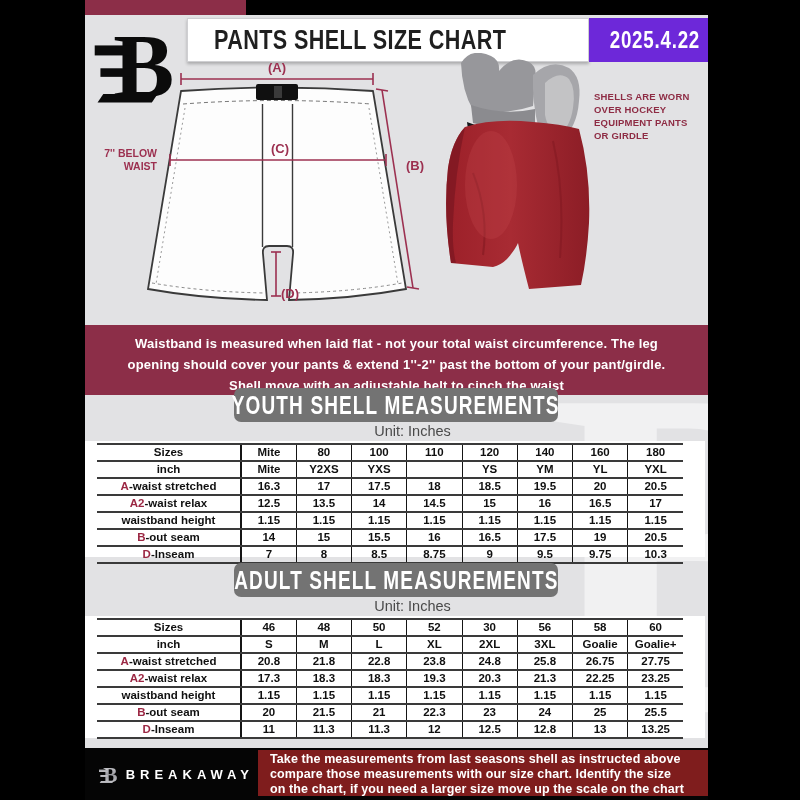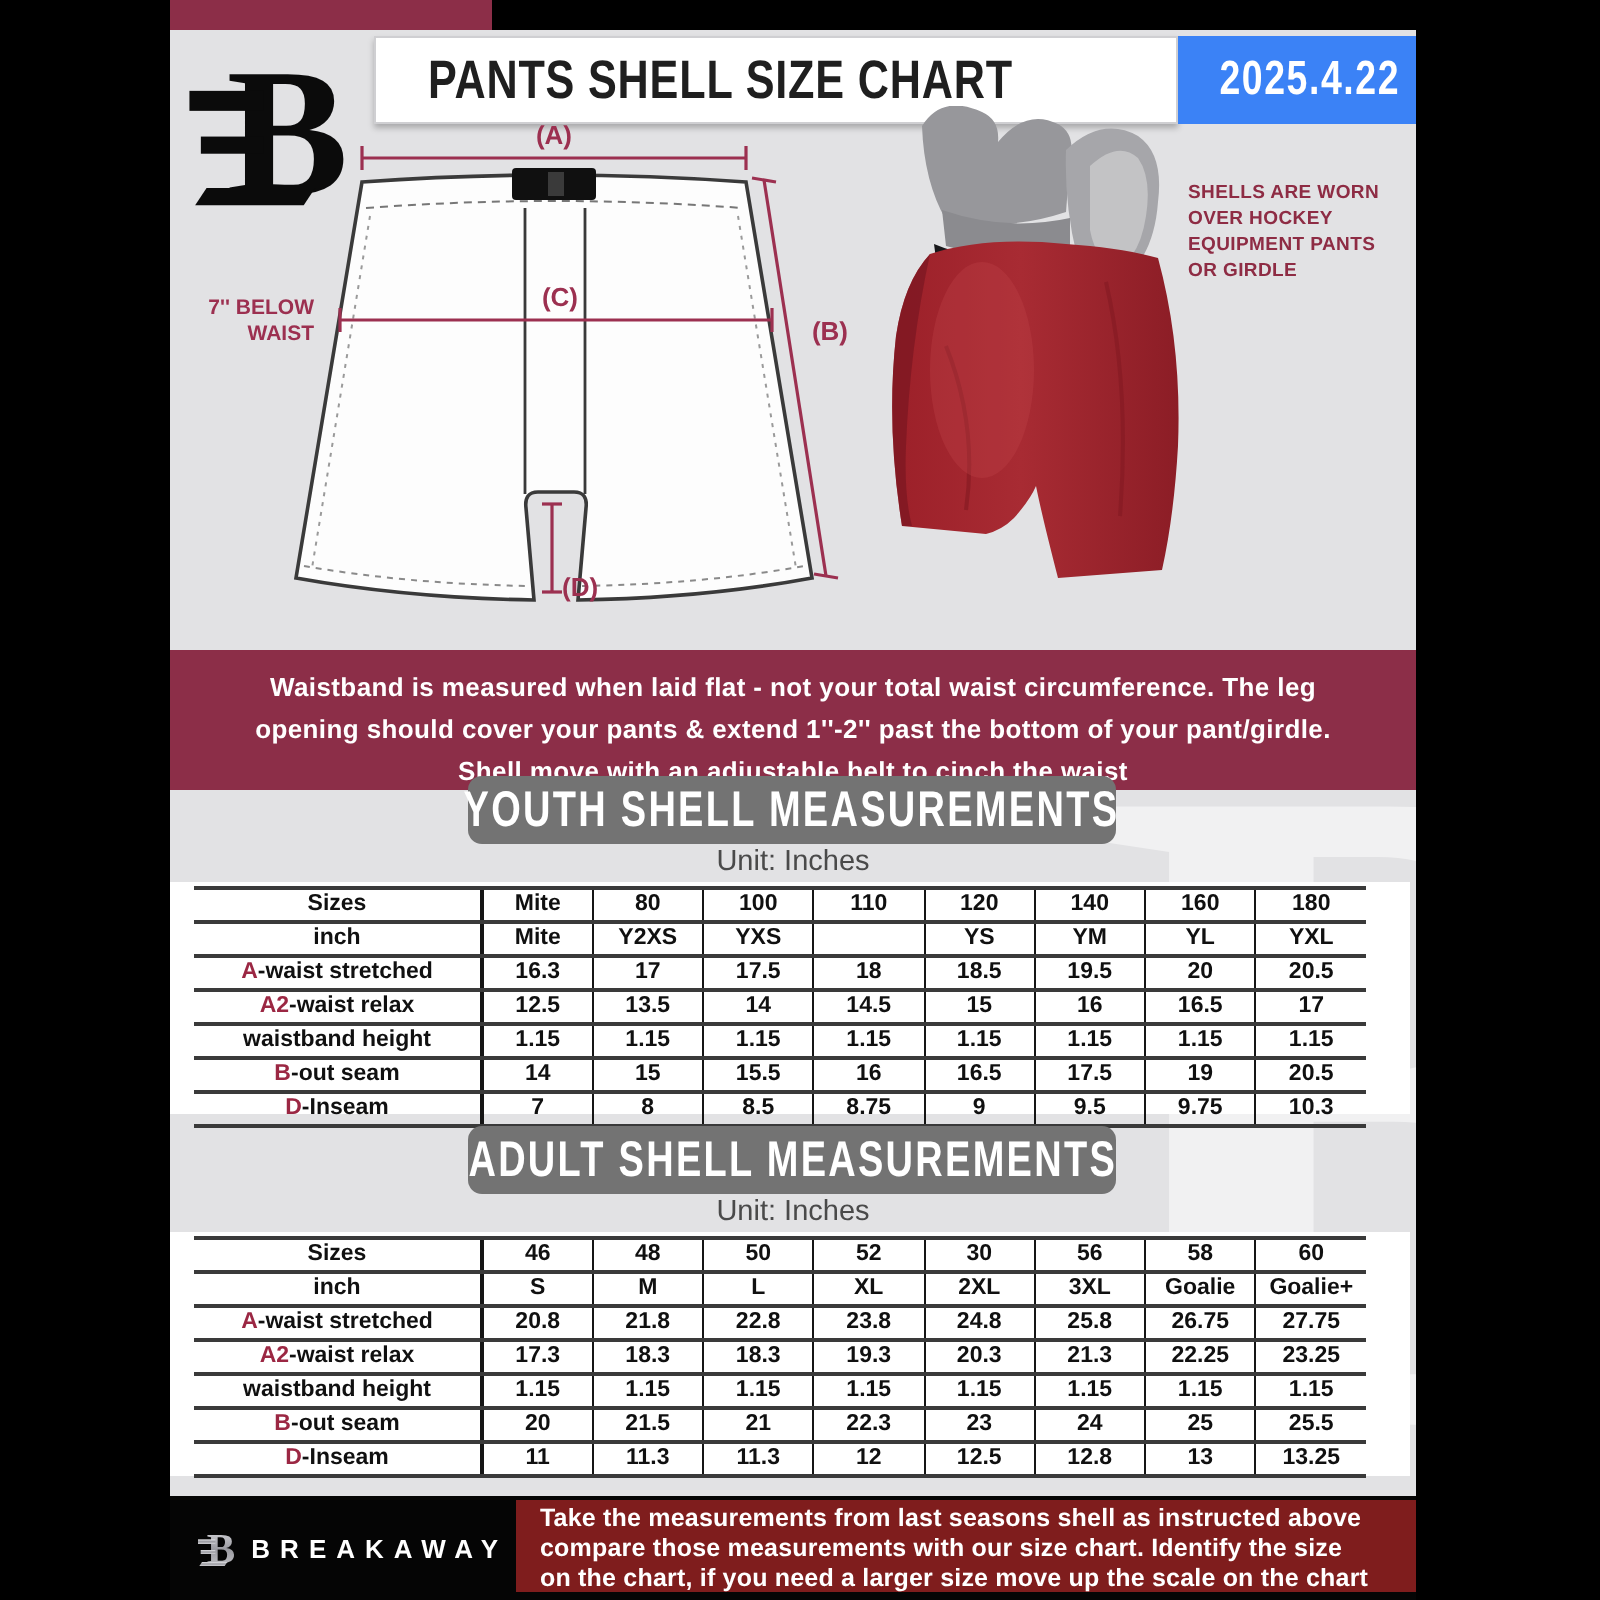--- a/index.html
+++ b/index.html
@@ -8,39 +8,39 @@
   .content{position:absolute;left:85px;top:0;width:623px;height:800px;background:#e2e2e4;overflow:hidden;}
 
   
   .bar-maroon{position:absolute;left:0;top:0;width:161px;height:15px;background:#8c2e48;}
   .bar-black{position:absolute;left:161px;top:0;width:462px;height:15px;background:#000;}
 
   
   .logo-main{position:absolute;left:8px;top:14px;width:92px;height:100px;}
   .title-banner{position:absolute;left:102px;top:18px;width:402px;height:44px;background:#fff;border:1px solid #cfcfd2;box-sizing:border-box;box-shadow:0 2px 3px rgba(0,0,0,.25);display:flex;align-items:center;}
   .title-banner span{display:inline-block;font-size:27px;font-weight:bold;color:#1f1f1f;white-space:nowrap;transform:scaleX(.8);transform-origin:left center;margin-left:26px;letter-spacing:.5px;}
-  .date-box{position:absolute;left:504px;top:18px;width:131px;height:44px;background:#3b82f6;display:flex;align-items:center;justify-content:center;}
+  .date-box{position:absolute;left:504px;top:18px;width:131px;height:44px;background:#6d28d9;display:flex;align-items:center;justify-content:center;}
   .date-box span{display:inline-block;font-size:24px;font-weight:bold;color:#fff;white-space:nowrap;transform:scaleX(.78);letter-spacing:1px;}
 
   
   .diagram-svg{position:absolute;left:5px;top:58px;}
   .pants-svg{position:absolute;left:348px;top:53px;}
   .pants-note{position:absolute;left:509px;top:90px;width:114px;font-size:9.5px;font-weight:bold;color:#8e2c44;line-height:13px;letter-spacing:.2px;}
   .pants-note span{display:block;}
 
   
   .notice{position:absolute;left:0;top:325px;width:623px;height:70px;background:#8c2e48;color:#fff;text-align:center;font-size:13px;font-weight:bold;line-height:21px;padding-top:8px;box-sizing:border-box;letter-spacing:.2px;}
   .notice span{display:block;}
 
   
   .sec-heading{position:absolute;left:149px;width:324px;height:34px;background:#737373;border-radius:7px;display:flex;align-items:center;justify-content:center;}
   .sec-heading span{display:inline-block;color:#fff;font-size:25px;font-weight:bold;white-space:nowrap;letter-spacing:1.5px;transform:scaleX(.76);}
   .h-youth{top:388px;}
   .h-adult{top:563px;}
-  .unit{position:absolute;left:0;width:623px;text-align:center;font-size:14.5px;color:#4a4a4a;}
+  .unit{position:absolute;left:16px;width:623px;text-align:center;font-size:14.5px;color:#4a4a4a;}
   .u-youth{top:423px;}
   .u-adult{top:598px;}
 
   
   .band{position:absolute;left:0;width:620px;background:#fff;}
   .b-youth{top:441px;height:116px;}
   .b-adult{top:616px;height:122px;}
 
   
   table.meas{position:absolute;left:12px;width:586px;border-collapse:collapse;table-layout:fixed;}

